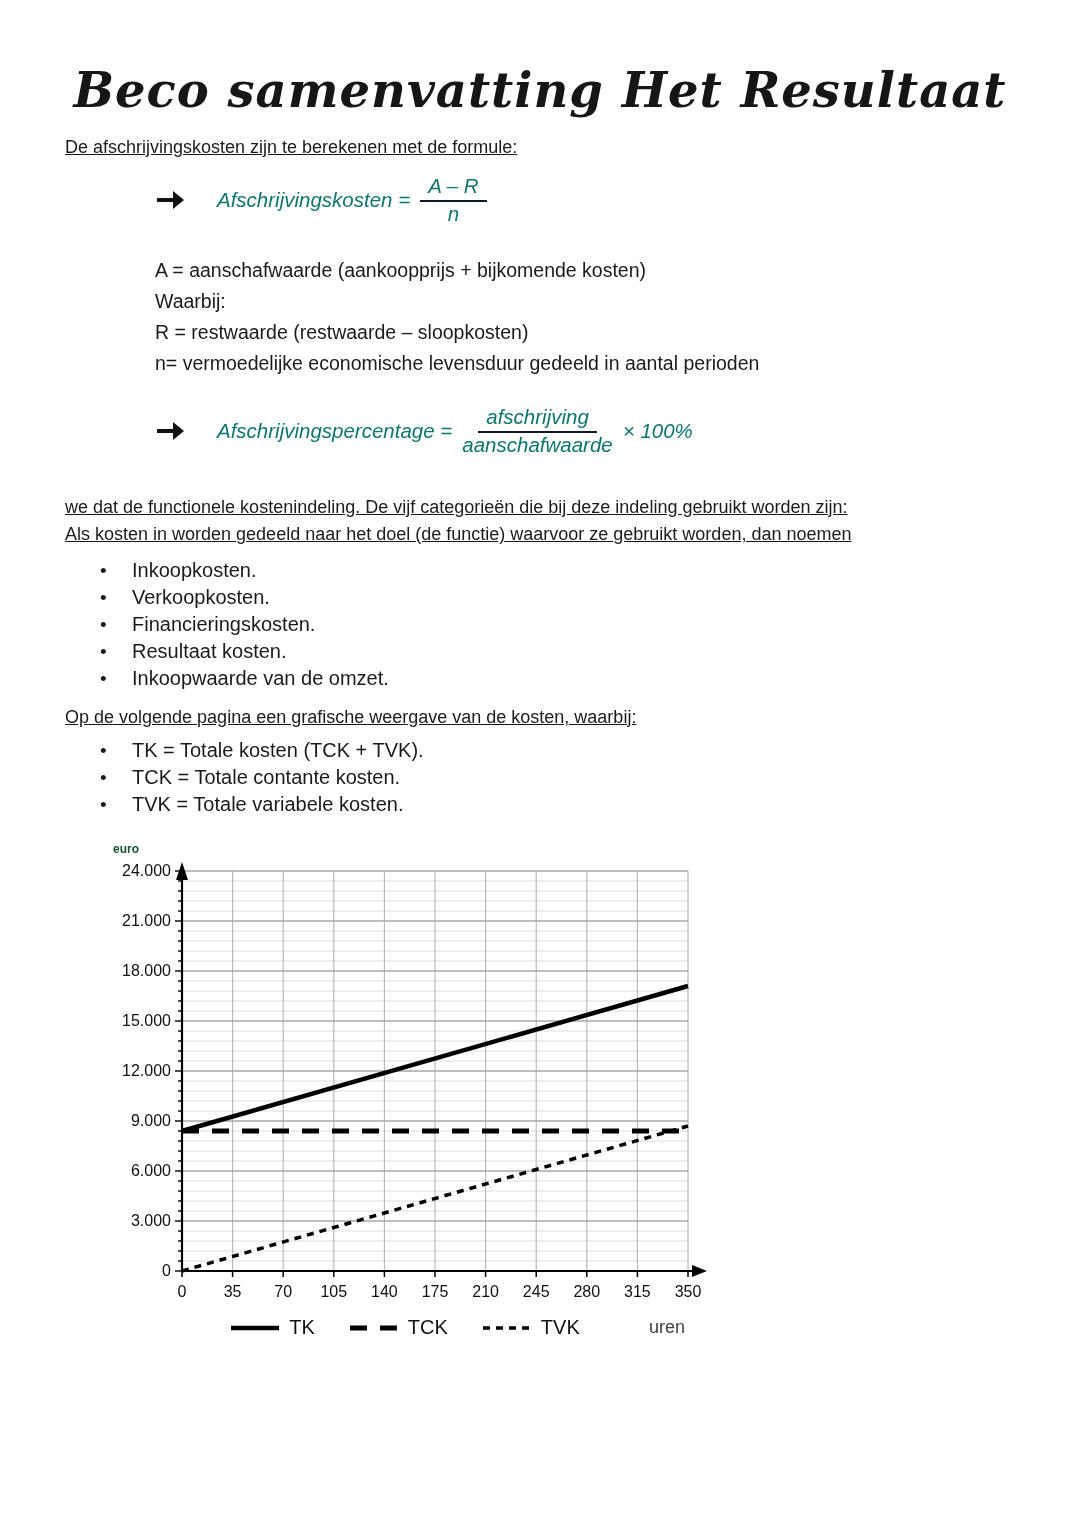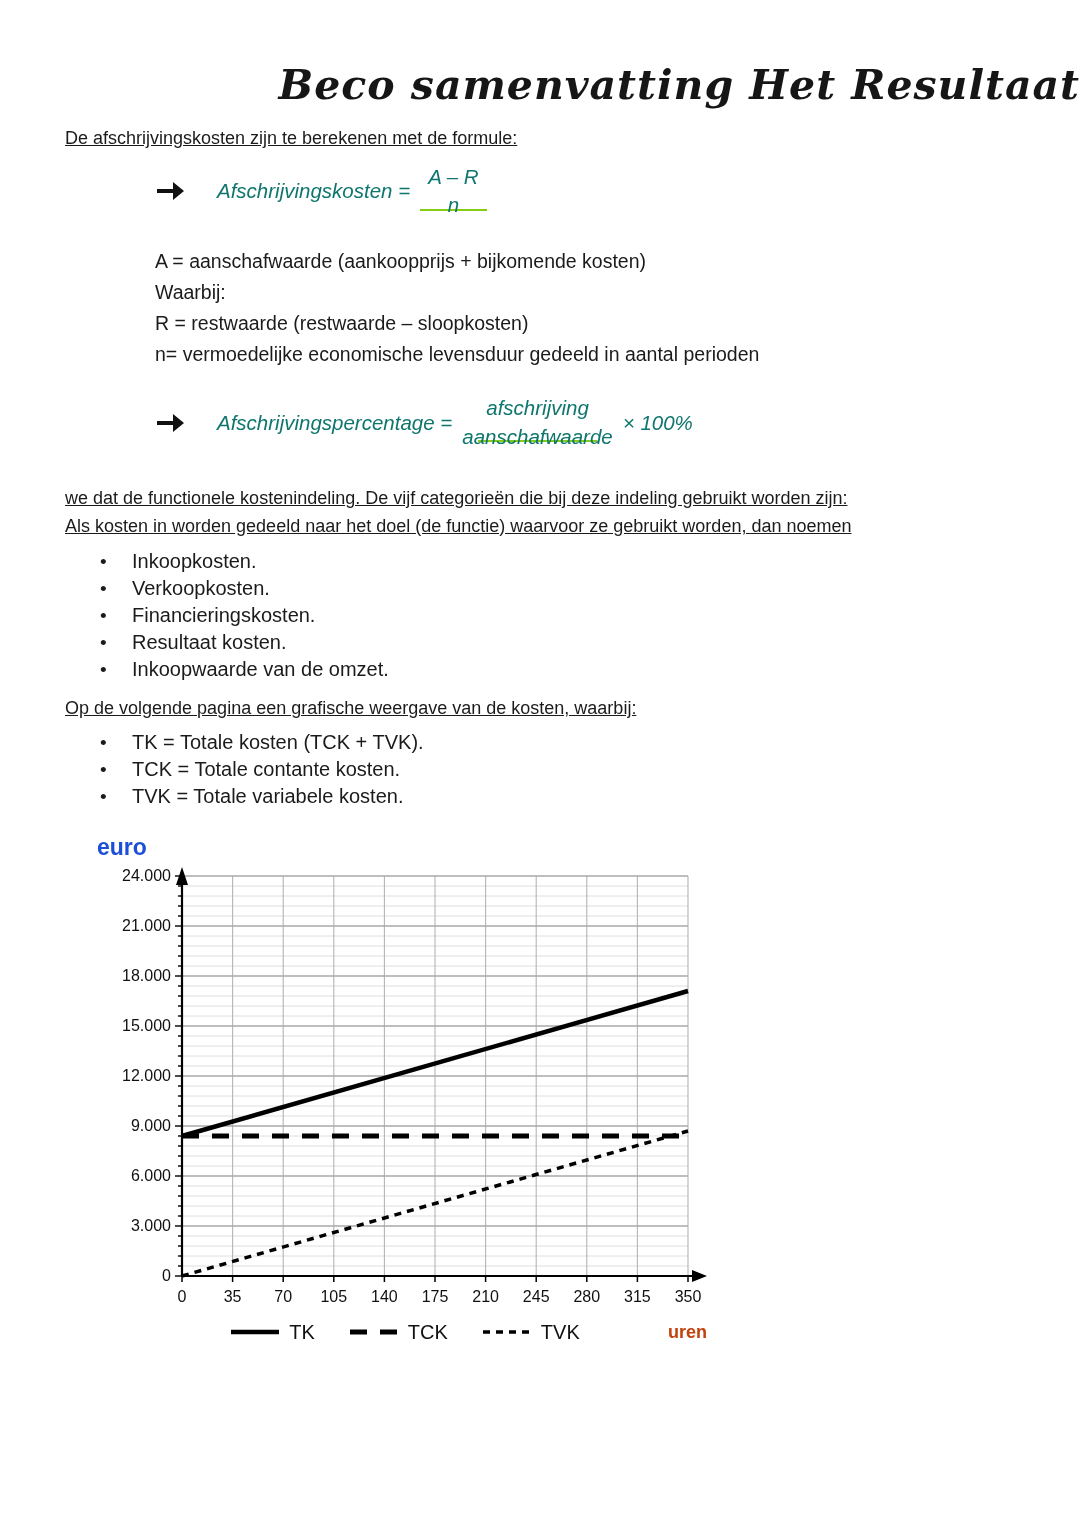--- a/index.html
+++ b/index.html
@@ -7,42 +7,42 @@
   .page {
     position:relative;
     width:1080px; height:1527px;
     background:#ffffff;
     color:#1b1b1b;
     font-family:"Liberation Sans", sans-serif;
     overflow:hidden;
   }
   .title {
     margin-top:60px;
-    text-align:right;
+    text-align:center;
     font-family:"DejaVu Serif", serif;
     font-style:italic;
     font-weight:700;
-    font-size:41px;
+    font-size:48px;
     line-height:1.25;
     color:#161616;
     letter-spacing:1px;
   }
   .body-text { margin-left:65px; font-size:18px; line-height:27.5px;text-decoration:underline; }
   .lead { margin-top:14px; }
 
   .formula-row {
     margin-left:155px;
     display:flex; align-items:center;
     font-size:20.5px; font-style:italic; color:#0f766e;
   }
   .formula-row.f1 { margin-top:12px; }
   .formula-row.f2 { margin-top:26px; }
   .arrow-icon { display:inline-flex; margin-right:32px; }
   .frac { display:inline-block; text-align:center; margin-left:10px; font-size:20.5px; line-height:1.2; }
-  .frac .num { padding:0 8px 21px; border-bottom:2px solid #84cc16; }
+  .frac .num { padding:0 8px 3px; border-bottom:2px solid #0f172a; }
   .frac .den { padding-top:4px; }
   .mult-suffix { margin-left:10px; }
 
   .defs { margin-left:155px; margin-top:28px; font-size:19.5px; line-height:31px; }
 
   .para2 { margin-top:36px; }
 
   ul.bullets { list-style:none; margin-top:8px; }
   ul.bullets li {
     position:relative;
@@ -50,33 +50,33 @@
     font-size:20px; line-height:27px;
   }
   ul.bullets li .bullet-dot {
     position:absolute; left:0; top:0;
     font-size:19px;
   }
   .para3 { margin-top:12px; }
   ul.bullets.second { margin-top:6px; }
 
   .chart-section { margin-top:24px; margin-left:95px; width:620px; }
-  .euro-label { font-weight:700; font-size:23px; color:#1d4ed8; margin-left:2px; }
+  .euro-label { font-weight:700; font-size:12px; color:#14532d; margin-left:18px; }
   #chart-svg { display:block; margin-top:2px; }
   .legend-row {
     position:relative;
     margin-top:10px;
     display:flex; align-items:center; justify-content:center;
     gap:34px;
     font-size:20px; color:#111;
   }
   .legend-item { display:flex; align-items:center; gap:9px; }
   .uren-label {
-    position:absolute; right:8px; top:1px;
-    font-weight:700; font-size:18px; color:#c2410c;
+    position:absolute; right:30px; top:1px;
+    font-weight:400; font-size:18px; color:#404040;
   }
 </style>
 </head>
 <body>
 
 <div class="page">
 
   <div class="title">Beco samenvatting Het Resultaat</div>
 
   <div class="body-text lead">De afschrijvingskosten zijn te berekenen met de formule:</div>

